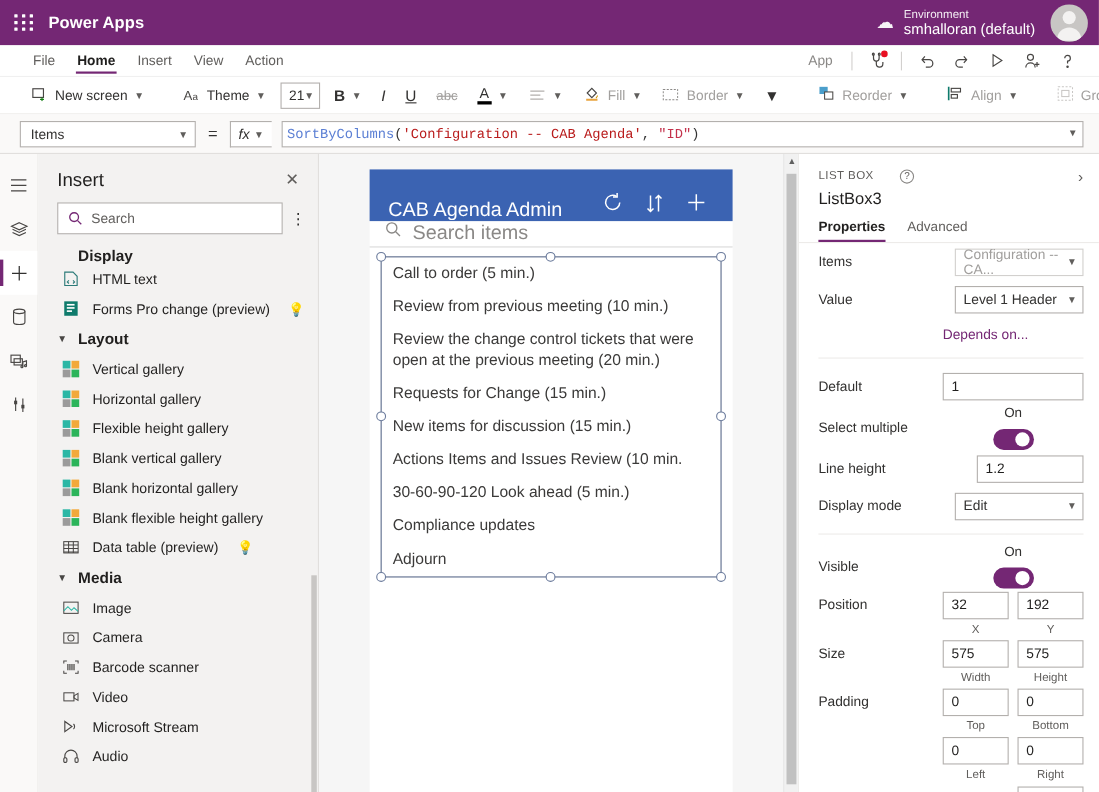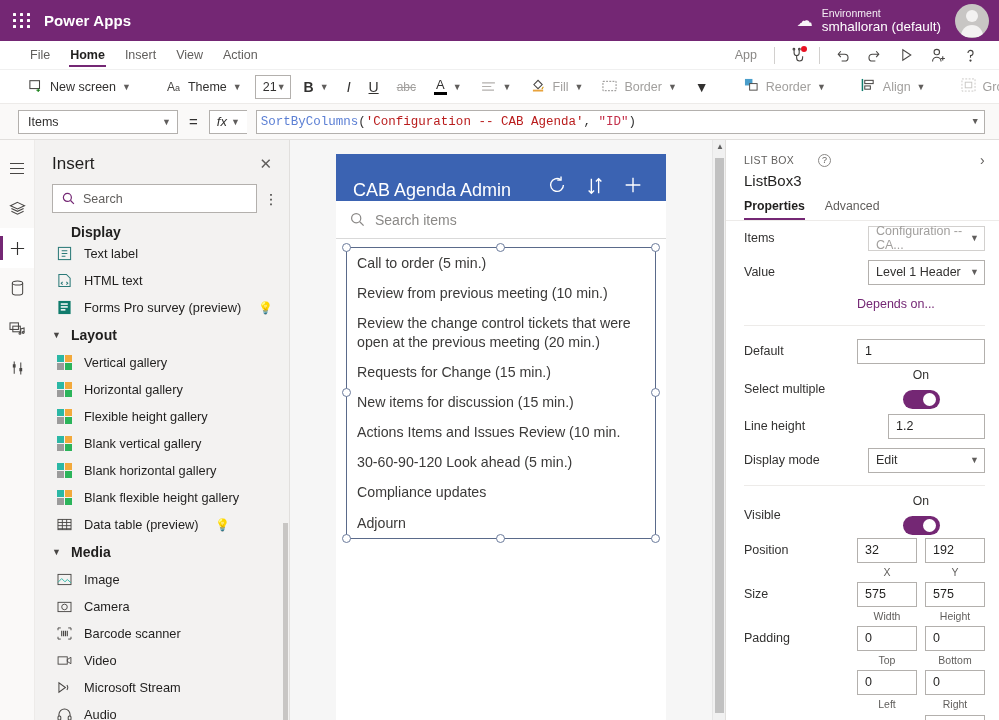--- a/index.html
+++ b/index.html
@@ -133,22 +133,22 @@
   .panel-sb { position:absolute; right:1px; top:300px; width:5px; height:300px; background:#c8c6c4; }
 
   
   .canvas-wrap { flex:1; background:#f6f6f6; display:flex; min-height:0; position:relative; }
   .canvas-area { flex:1; display:flex; justify-content:center; padding-top:14px; overflow:hidden; }
   .phone { width:330px; background:#fff; position:relative; }
   .app-header { height:47px; background:#3b63b2; display:flex; align-items:flex-end;
                 padding:0 14px 0 17px; color:#fff; }
   .app-title { font-size:18px; flex:1; }
   .app-header .hic { width:38px; text-align:center; font-size:19px; cursor:pointer; }
-  .app-search { height:38px; border-bottom:1px solid #d9d9d9; display:flex; align-items:center;
-                gap:10px; padding:0 14px; color:#8a8886; font-size:14px; }
+  .app-search { height:24px; border-bottom:1px solid #d9d9d9; display:flex; 
+                gap:10px; padding:0 14px; color:#8a8886; font-size:18px; }
   .listbox { position:relative; margin:8px 10px 0 10px; border:1px solid #5a6a8a; }
   .lb-item { font-size:14.2px; color:#3b3a39; padding:6px 10px; line-height:1.28; }
   .handle { position:absolute; width:9px; height:9px; border-radius:50%; background:#fff;
             border:1px solid #6b7b9c; }
   .canvas-sb { width:13px; background:#f1f1f1; border-left:1px solid #e6e6e6; position:relative; }
   .canvas-sb .up { position:absolute; top:2px; left:3px; font-size:8px; color:#606060; }
   .canvas-sb .thumb { position:absolute; top:18px; left:2px; width:9px; height:555px; background:#c1c1c1; }
 
   
   .props { width:274px; background:#fff; border-left:1px solid #e1dfdd; display:flex;
@@ -458,45 +458,36 @@
       </div>
 
       <div class="ip-list">
 
         <div class="grp clipped">
           <span>Display</span>
         </div>
         <div class="row">
           <span class="ico">
             <svg width="15" height="15" viewBox="0 0 16 16" fill="none" stroke="#2b7a78" stroke-width="1.1">
-              <rect x="1.5" y="1.5" width="13" height="13"></rect>
-                <path d="M5 5h6M5 8h6M5 11h4"></path>
-            </svg>
-          </span>
-          <span class="lbl">Text label</span>
-        </div>
-        <div class="row">
-          <span class="ico">
-            <svg width="15" height="15" viewBox="0 0 16 16" fill="none" stroke="#2b7a78" stroke-width="1.1">
               <path d="M2 1.5h8l4 4v9H2z"></path>
                 <path d="M6 9.5L4.5 11 6 12.5M10 9.5L11.5 11 10 12.5"></path>
             </svg>
           </span>
           <span class="lbl">HTML text</span>
         </div>
         <div class="row">
           <span class="ico">
             <svg width="15" height="15" viewBox="0 0 16 16">
                 <rect x="1.5" y="1" width="13" height="14" fill="#0f7b6c"></rect>
               <rect x="4" y="3.5" width="7.5" height="1.6" fill="#fff"></rect>
                 <rect x="4" y="6.6" width="7.5" height="1.6" fill="#fff"></rect>
               <rect x="4" y="9.7" width="5" height="1.6" fill="#fff"></rect>
               </svg>
           </span>
-          <span class="lbl">Forms Pro survey (preview)</span>
+          <span class="lbl">Forms Pro change (preview)</span>
           <span class="bulb">💡</span>
         </div>
 
         <div class="grp">
           <span class="gchev">▼</span>
           <span>Layout</span>
         </div>
         <div class="row">
           <span class="ico">
               <span class="gal-ico">

